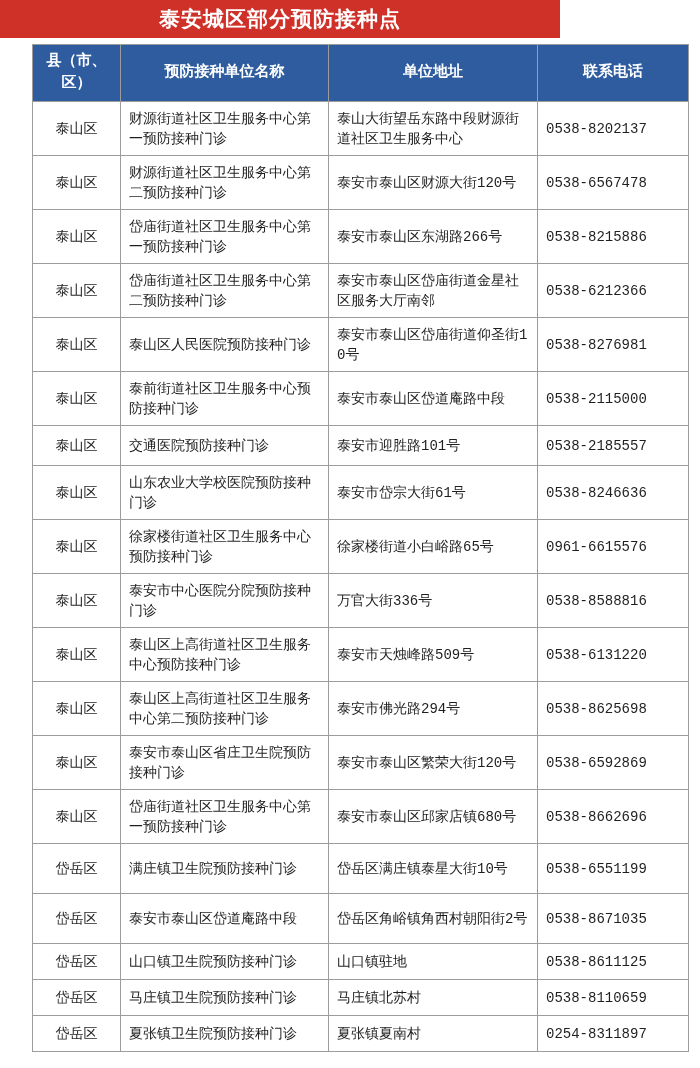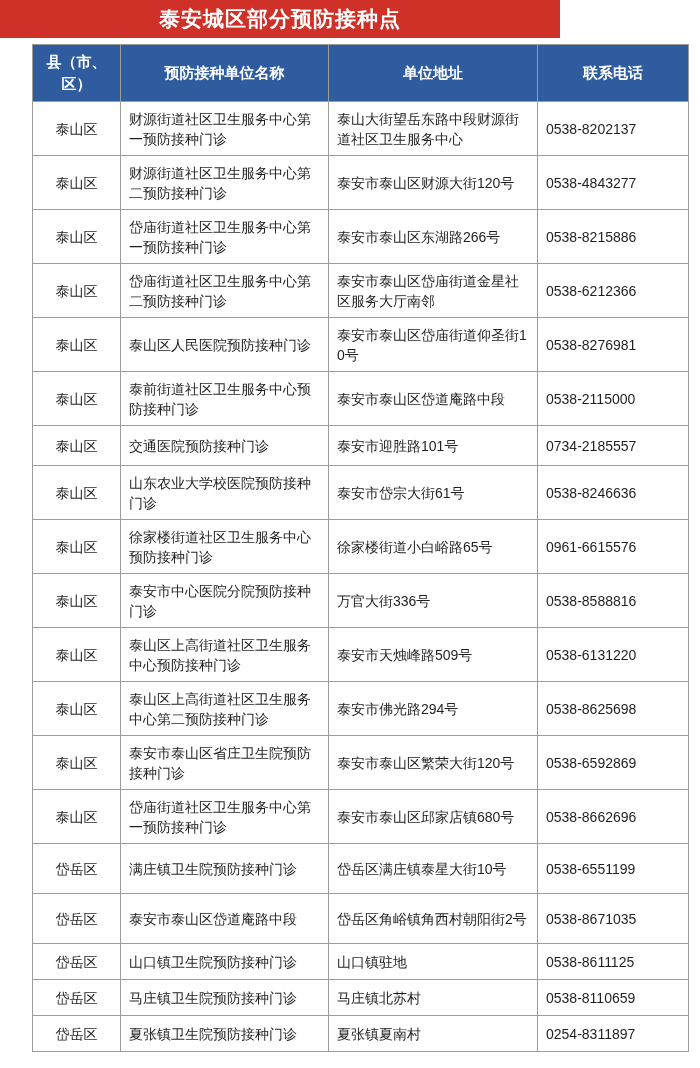--- a/index.html
+++ b/index.html
@@ -20,20 +20,21 @@
     line-height: 38px;
     background: var(--title_bg, #cf3028);
     color: #ffffff;
     font-size: 21px;
     font-weight: bold;
     text-align: center;
     letter-spacing: 1px;
   }
   .table-wrap {
     margin: 6px 12px 0 32px;
+    font-family: Liberation Mono, monospace;
   }
   table.sites {
     width: 656px;
     border-collapse: collapse;
     table-layout: fixed;
   }
   table.sites th, table.sites td {
     border: 1px solid var(--border_color, #9c9c9c);
   }
   table.sites th {
@@ -91,21 +92,21 @@
           <tr>
     <td class="c-district">泰山区</td>
     <td class="c-name">财源街道社区卫生服务中心第一预防接种门诊</td>
     <td class="c-address">泰山大街望岳东路中段财源街道社区卫生服务中心</td>
     <td class="c-phone">0538-8202137</td>
   </tr>
           <tr>
     <td class="c-district">泰山区</td>
     <td class="c-name">财源街道社区卫生服务中心第二预防接种门诊</td>
     <td class="c-address">泰安市泰山区财源大街120号</td>
-    <td class="c-phone">0538-4843277</td>
+    <td class="c-phone">0538-6567478</td>
   </tr>
           <tr>
     <td class="c-district">泰山区</td>
     <td class="c-name">岱庙街道社区卫生服务中心第一预防接种门诊</td>
     <td class="c-address">泰安市泰山区东湖路266号</td>
     <td class="c-phone">0538-8215886</td>
   </tr>
           <tr>
     <td class="c-district">泰山区</td>
     <td class="c-name">岱庙街道社区卫生服务中心第二预防接种门诊</td>
@@ -121,21 +122,21 @@
           <tr>
     <td class="c-district">泰山区</td>
     <td class="c-name">泰前街道社区卫生服务中心预防接种门诊</td>
     <td class="c-address">泰安市泰山区岱道庵路中段</td>
     <td class="c-phone">0538-2115000</td>
   </tr>
           <tr>
     <td class="c-district">泰山区</td>
     <td class="c-name">交通医院预防接种门诊</td>
     <td class="c-address">泰安市迎胜路101号</td>
-    <td class="c-phone">0734-2185557</td>
+    <td class="c-phone">0538-2185557</td>
   </tr>
           <tr>
     <td class="c-district">泰山区</td>
     <td class="c-name">山东农业大学校医院预防接种门诊</td>
     <td class="c-address">泰安市岱宗大街61号</td>
     <td class="c-phone">0538-8246636</td>
   </tr>
           <tr>
     <td class="c-district">泰山区</td>
     <td class="c-name">徐家楼街道社区卫生服务中心预防接种门诊</td>

